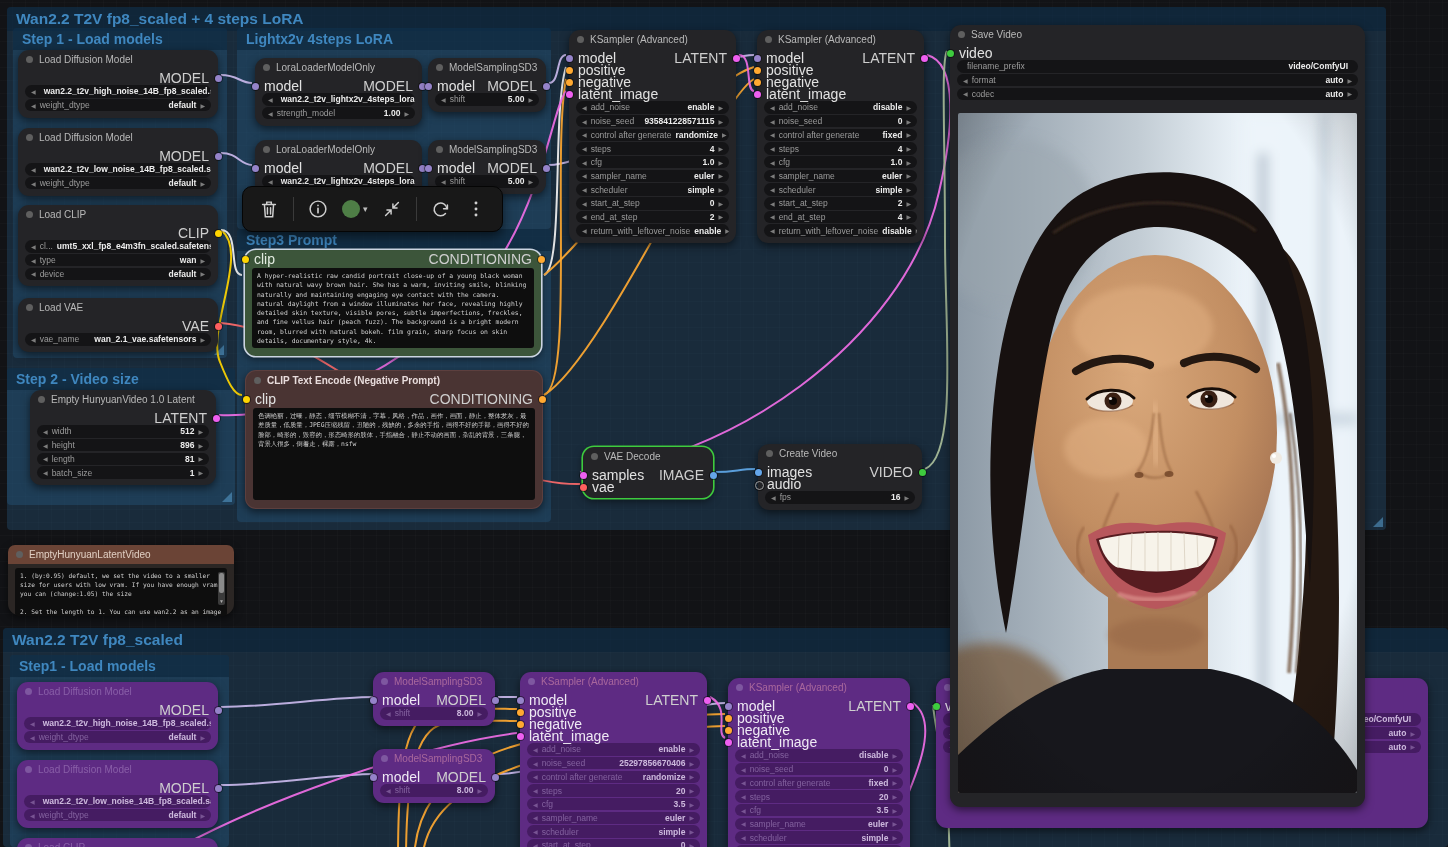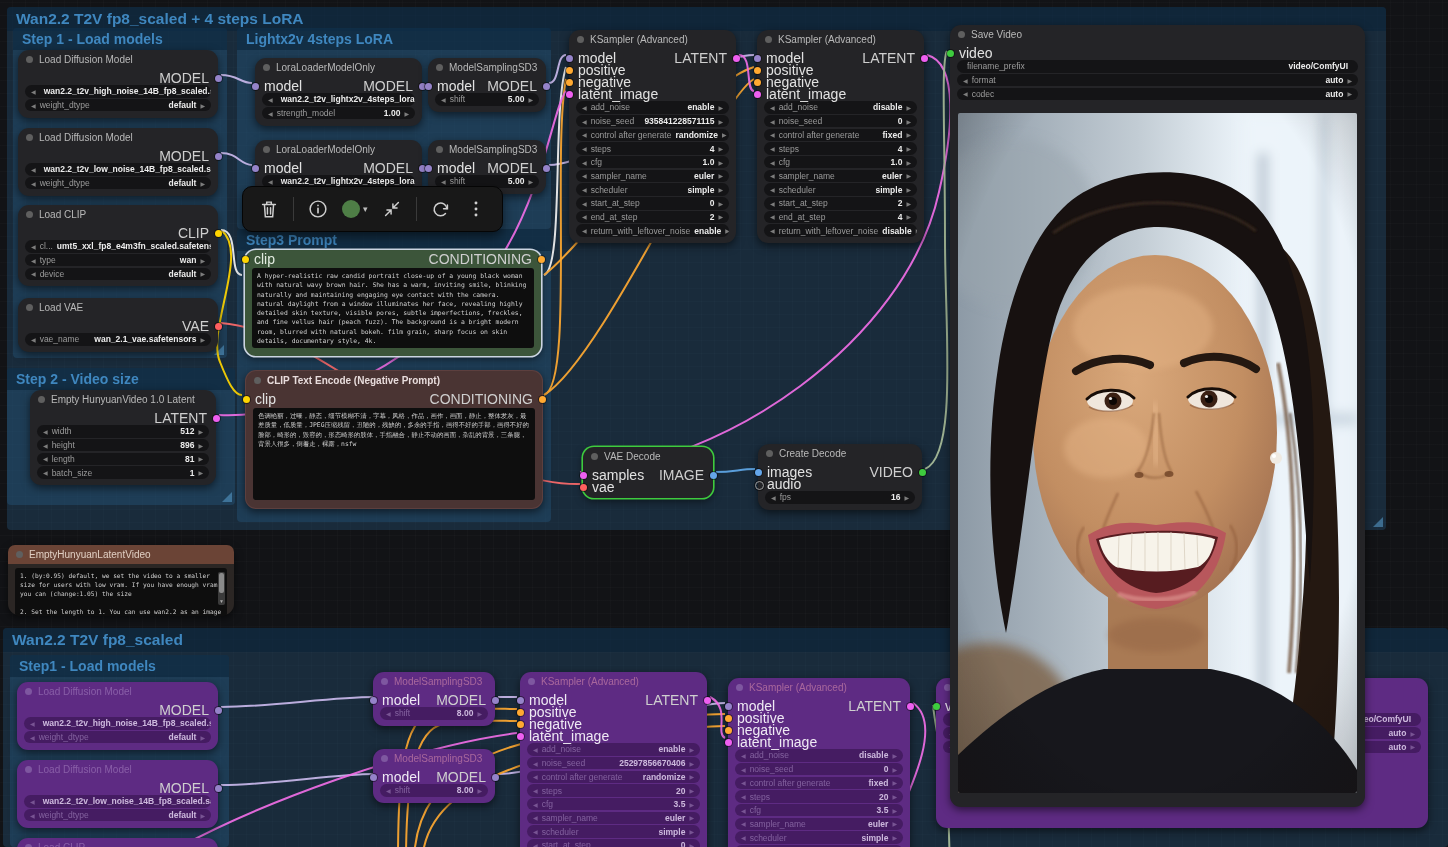--- a/index.html
+++ b/index.html
@@ -643,21 +643,21 @@
           <span>vae</span>
           <span class="pout"></span>
         </div>
       </div>
   </div>
 </div>
 
 <div class="node" style="left:758px;top:444px;width:164px">
   <div class="nhead">
       <span class="hdot"></span>
-      <span>Create Decode</span>
+      <span>Create Video</span>
     </div>
   <div class="nbody">
     <div>
         <div class="prow">
           <span class="dot din" data-c="image" style="background: rgb(100, 165, 232);"></span>
           <span>images</span>
           <span class="pout">VIDEO</span>
           <span class="dot dout" data-c="video" style="background: rgb(62, 203, 62);"></span>
         </div>
         <div class="prow">

